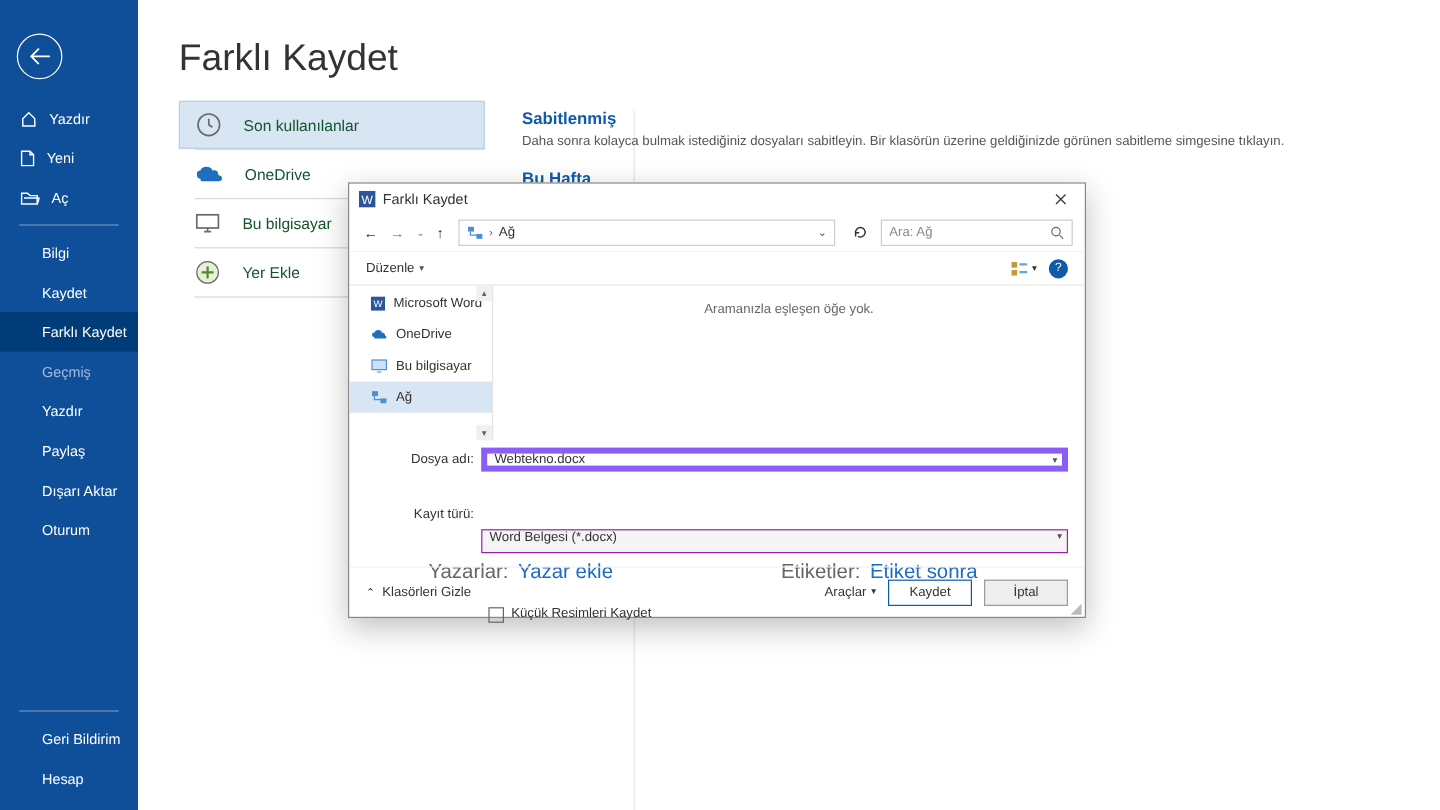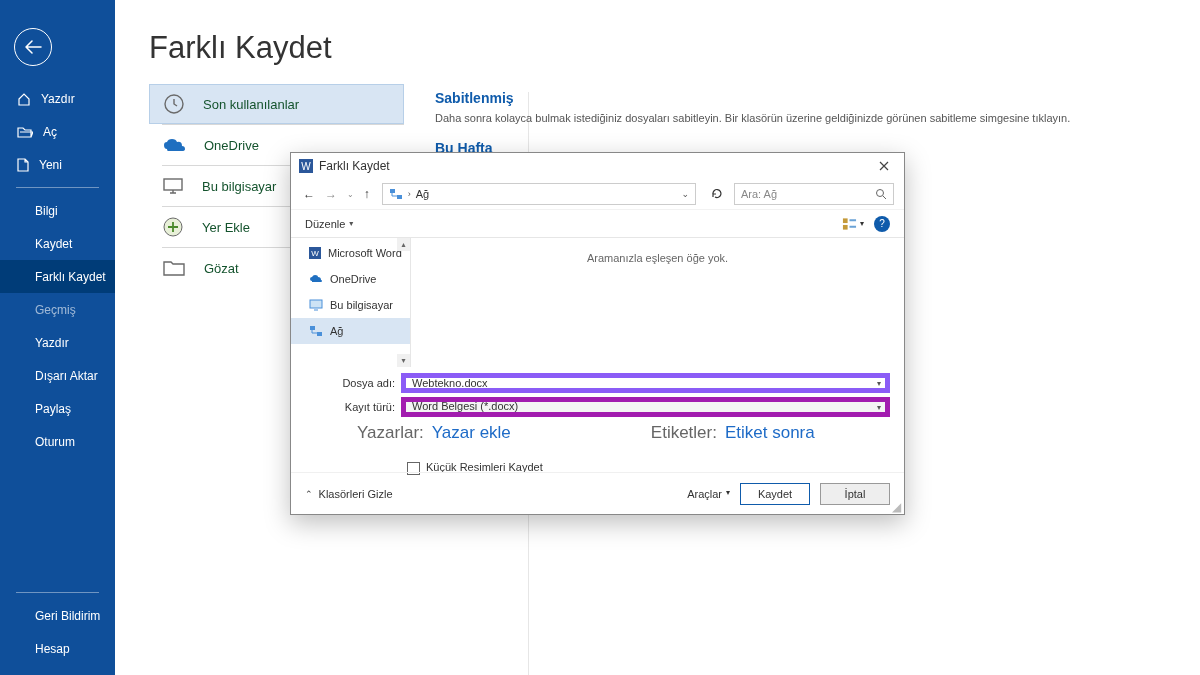--- a/index.html
+++ b/index.html
@@ -62,21 +62,21 @@
 .dlg-left .scroll-up { top: 0; }
 .dlg-left .scroll-down { bottom: 0; }
 .tree-item { height: 26px; display: flex; align-items: center; padding-left: 18px; gap: 7px; cursor: pointer; font-size:11px; }
 .tree-item.sel { background: #d8e5f3; }
 .dlg-right { flex: 1; display: flex; align-items: flex-start; justify-content: center; padding-top: 14px; color: #666; font-size: 11px; }
 
 .dlg-form { padding: 6px 14px 8px 14px; }
 .form-row { display: flex; align-items: center; margin-bottom: 4px; }
 .form-row .lbl { width: 90px; text-align: right; margin-right: 6px; font-size: 11px; }
 .form-input { flex: 1; height: 20px; border: 5px solid #8b5cf6; padding: 0 6px; font-size: 11px; display:flex; align-items:center; position:relative; background:#fff;}
-.form-select { flex: 1; height: 20px; border: 5px solid #a21caf; padding: 0 6px; font-size: 11px; display: flex; align-items: flex-end; position: relative; background: #f4f4f4; }
+.form-select { flex: 1; height: 20px; border: 1px solid #a21caf; padding: 0 6px; font-size: 11px; display: flex; align-items: flex-start; position: relative; background: #f4f4f4; margin-top: 44px; }
 .form-select .dd, .form-input .dd { position: absolute; right: 4px; font-size: 8px; color: #555; }
 .meta-row { display: flex; gap: 30px; padding-left: 52px; margin-top: 6px; }
 .meta-pair { display: flex; gap: 8px; font-size: 17px; }
 .meta-pair .k { color: #666; }
 .meta-pair .v { color: #1e6bc7; cursor: pointer; }
 .thumb-row { display: flex; align-items: flex-start; gap: 6px; padding-left: 102px; margin-top: 18px; }
 .thumb-row .cb { width: 13px; height: 13px; border: 1px solid #666; margin-top: 1px; }
 .thumb-row .txt { color: #333; font-size: 11px; line-height: 1.2; }
 
 .dlg-footer { position: absolute; bottom: 0; left: 0; right: 0; height: 42px; display: flex; align-items: center; padding: 0 14px; gap: 10px; border-top: 1px solid #f0f0f0; }
@@ -111,52 +111,52 @@
         <path d="M8 1 L2 7 L8 13 M2 7 H17" stroke="#fff" stroke-width="1.5" fill="none" stroke-linecap="round" stroke-linejoin="round"></path>
       </svg>
   </div>
   <div class="side-item">
     <svg width="14" height="14" viewBox="0 0 14 14">
         <path d="M2 7 L7 2 L12 7 V13 H2 Z" stroke="#fff" fill="none" stroke-width="1.2"></path>
       </svg>
     <span>Yazdır</span>
   </div>
   <div class="side-item">
+    <svg width="12" height="14" viewBox="0 0 12 14">
+        <path d="M1 1 H8 L11 4 V13 H1 Z M8 1 V4 H11" stroke="#fff" fill="none" stroke-width="1.2"></path>
+      </svg>
+    <span>Yeni</span>
+  </div>
+  <div class="side-item">
     <svg width="16" height="12" viewBox="0 0 16 12">
         <path d="M1 2 H6 L8 4 H14 V11 H1 Z M3 6 H16 L14 11" stroke="#fff" fill="none" stroke-width="1.2"></path>
       </svg>
     <span>Aç</span>
   </div>
-  <div class="side-item">
-    <svg width="12" height="14" viewBox="0 0 12 14">
-        <path d="M1 1 H8 L11 4 V13 H1 Z M8 1 V4 H11" stroke="#fff" fill="none" stroke-width="1.2"></path>
-      </svg>
-    <span>Yeni</span>
-  </div>
   <div class="side-divider"></div>
   <div class="side-item sub">
       <span>Bilgi</span>
     </div>
   <div class="side-item sub">
       <span>Kaydet</span>
     </div>
   <div class="side-item sub selected">
       <span>Farklı Kaydet</span>
     </div>
   <div class="side-item sub dim">
       <span>Geçmiş</span>
     </div>
   <div class="side-item sub">
       <span>Yazdır</span>
     </div>
   <div class="side-item sub">
+      <span>Paylaş</span>
+    </div>
+  <div class="side-item sub">
       <span>Dışarı Aktar</span>
-    </div>
-  <div class="side-item sub">
-      <span>Paylaş</span>
     </div>
   <div class="side-item sub">
       <span>Oturum</span>
     </div>
 
   <div class="side-bottom">
     <div class="side-divider"></div>
     <div class="side-item sub">
         <span>Geri Bildirim</span>
       </div>
@@ -194,26 +194,20 @@
     </div>
     <div class="loc-divider"></div>
     <div class="loc-item">
       <svg width="22" height="22" viewBox="0 0 22 22">
           <circle cx="11" cy="11" r="9" stroke="#6a6a6a" fill="#e8f0d8" stroke-width="1"></circle>
           <path d="M11 6 V16 M6 11 H16" stroke="#4a8a2a" stroke-width="1.8"></path>
         </svg>
       <span>Yer Ekle</span>
     </div>
     <div class="loc-divider"></div>
-    <div class="loc-item">
-      <svg width="24" height="18" viewBox="0 0 24 18">
-          <path d="M2 3 H9 L11 5 H22 V16 H2 Z" stroke="#6a6a6a" fill="none" stroke-width="1.4"></path>
-        </svg>
-      <span>Gözat</span>
-    </div>
   </div>
 
   <div class="vline"></div>
 
   <div class="right-content">
     <div class="sec-head">Sabitlenmiş</div>
     <div class="sec-sub">Daha sonra kolayca bulmak istediğiniz dosyaları sabitleyin. Bir klasörün üzerine geldiğinizde görünen sabitleme simgesine tıklayın.</div>
     <div class="sec-head">Bu Hafta</div>
   </div>
 </div>

